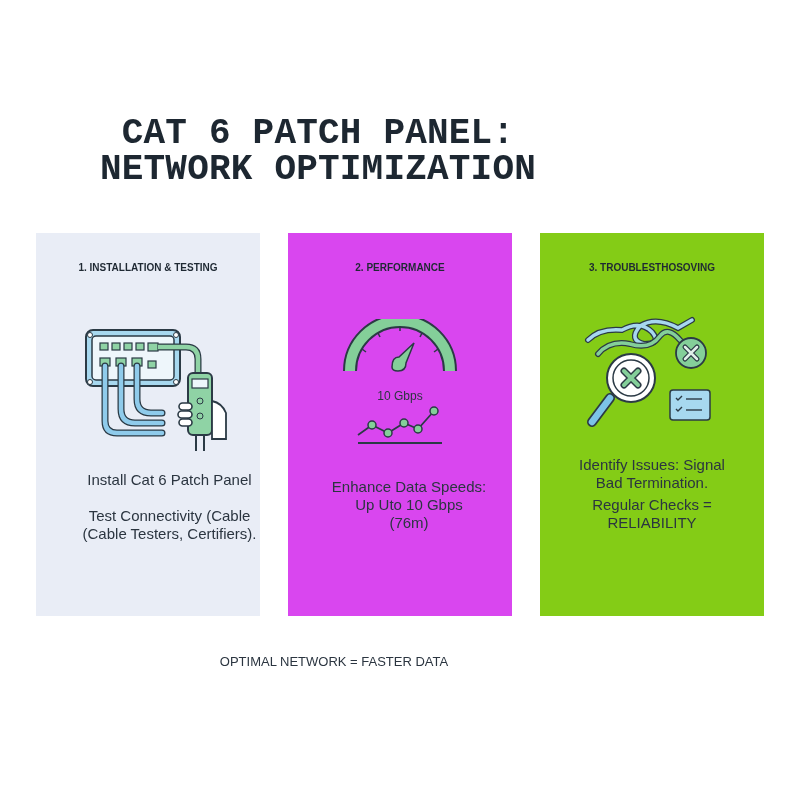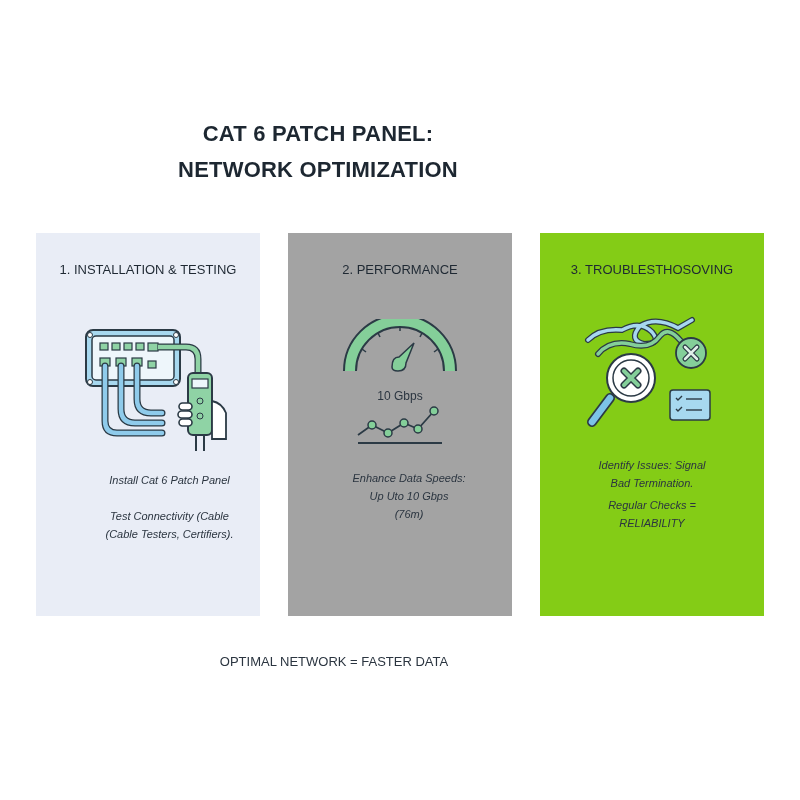--- a/index.html
+++ b/index.html
@@ -1,37 +1,37 @@
 <!DOCTYPE html>
 <html><head>
   <meta charset="utf-8">
   <style>
     * { box-sizing: border-box; margin: 0; padding: 0; }
     html, body { width: 800px; height: 800px; background: #ffffff; overflow: hidden; }
     body { position: relative; font-family: "Liberation Sans", sans-serif; color: #1f2933; }
     .title {
       position: absolute; top: 116px; left: 0; width: 636px; text-align: center;
-      font-family: Liberation Sans, sans-serif; font-weight: 700; font-size: 22px;
+      font-family: Liberation Mono, monospace; font-weight: 700; font-size: 36px;
       line-height: 36px; color: #1d2731; letter-spacing: 0.2px;
     }
     .title span { display: block; }
     .panel {
       position: absolute; top: 233px; width: 224px; height: 383px;
     }
     .panel.p1 { left: 36px; background: #e9edf6; }
-    .panel.p2 { left: 288px; background: #a3a3a3; }
+    .panel.p2 { left: 288px; background: #d946ef; }
     .panel.p3 { left: 540px; background: #84cc16; }
     .panel-heading {
       position: absolute; top: 29px; left: 0; width: 100%; text-align: center;
-      font-weight: 400; font-size: 13px; color: #1f2933;
+      font-weight: 700; font-size: 10px; color: #1f2933;
     }
     .panel-icon { position: absolute; left: 0; width: 100%; }
     .panel-text {
       position: absolute; left: 0; width: 100%; text-align: center;
-      font-size: 11px; line-height: 18px; color: #2b3540; font-style: italic;
+      font-size: 15px; line-height: 18px; color: #2b3540;
     }
     .panel-text p { margin: 0; }
     .footer {
       position: absolute; top: 654px; left: 0; width: 668px; text-align: center;
       font-size: 13px; color: #2b3540;
     }
   </style>
 </head>
 <body>
 
@@ -124,21 +124,21 @@
       <g fill="#84cf99" stroke="#2b3a45" stroke-width="1.5">
         <circle cx="84" cy="26" r="4"></circle>
         <circle cx="100" cy="34" r="4"></circle>
         <circle cx="116" cy="24" r="4"></circle>
         <circle cx="130" cy="30" r="4"></circle>
         <circle cx="146" cy="12" r="4"></circle>
       </g>
       <line x1="70" y1="44" x2="154" y2="44" stroke="#2b3a45" stroke-width="1.8"></line>
     </svg>
   </div>
-  <div class="panel-text" style="top:236px;padding-left:18px;">
+  <div class="panel-text" style="top:245px;padding-left:18px;">
     <p>Enhance Data Speeds:</p>
     <p>Up Uto 10 Gbps</p>
     <p>(76m)</p>
   </div>
 </div>
 
 <div class="panel p3">
   <div class="panel-heading">3. TROUBLESTHOSOVING</div>
   <div class="panel-icon" style="top:77px;">
     <svg width="224" height="130" viewBox="0 0 224 130">

